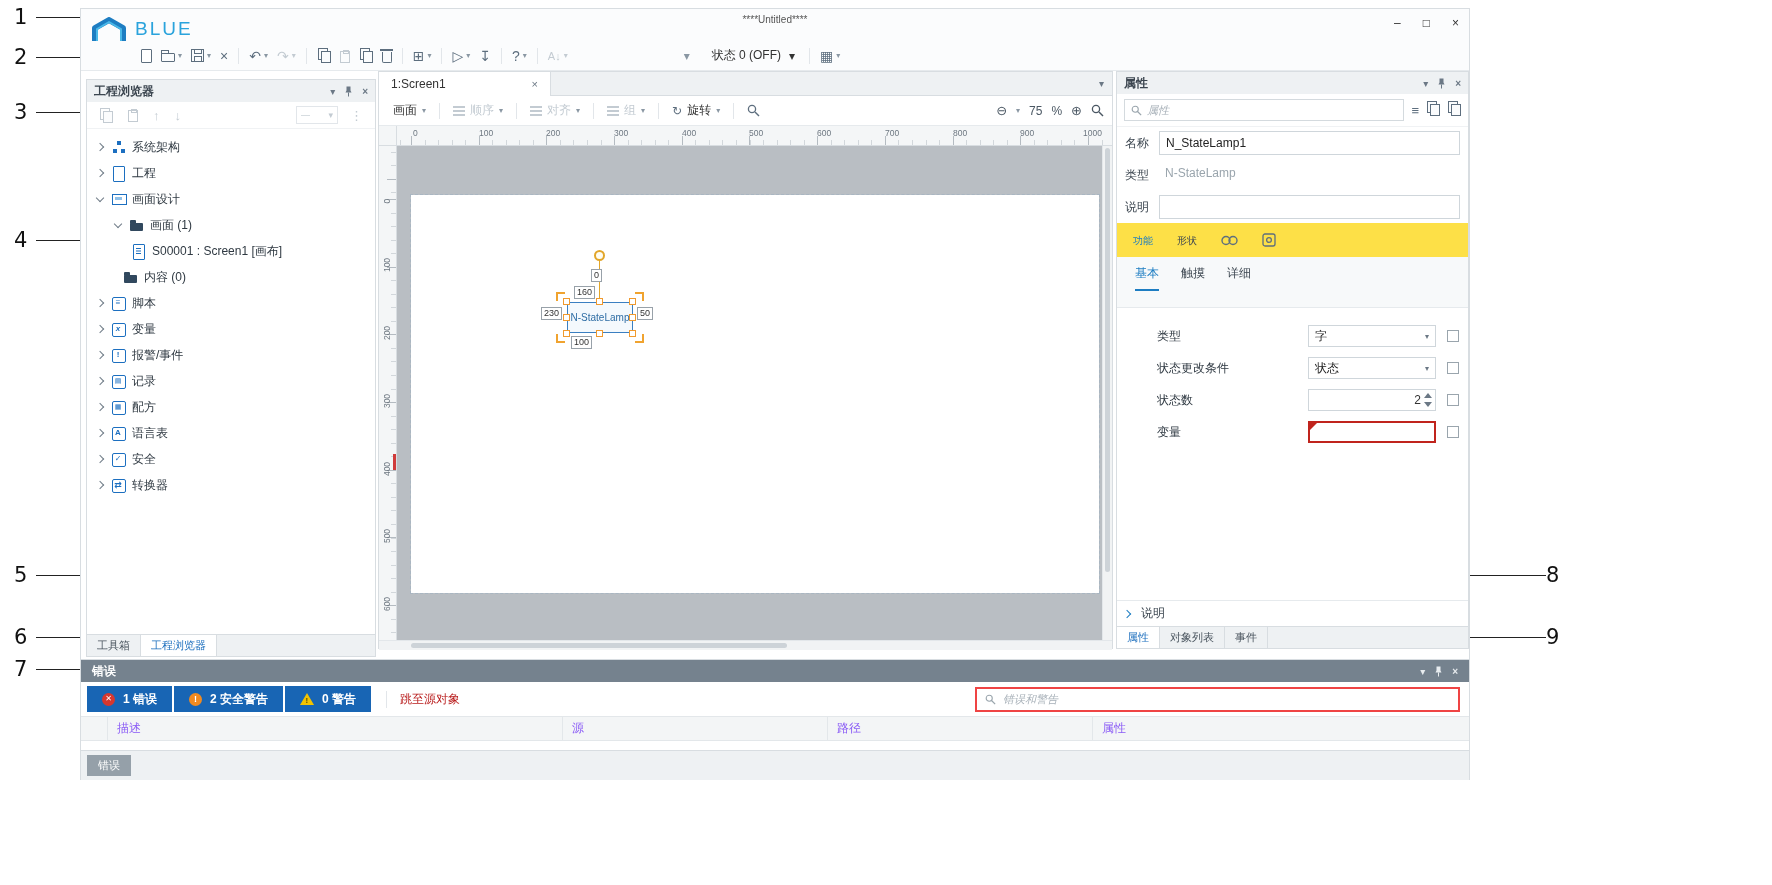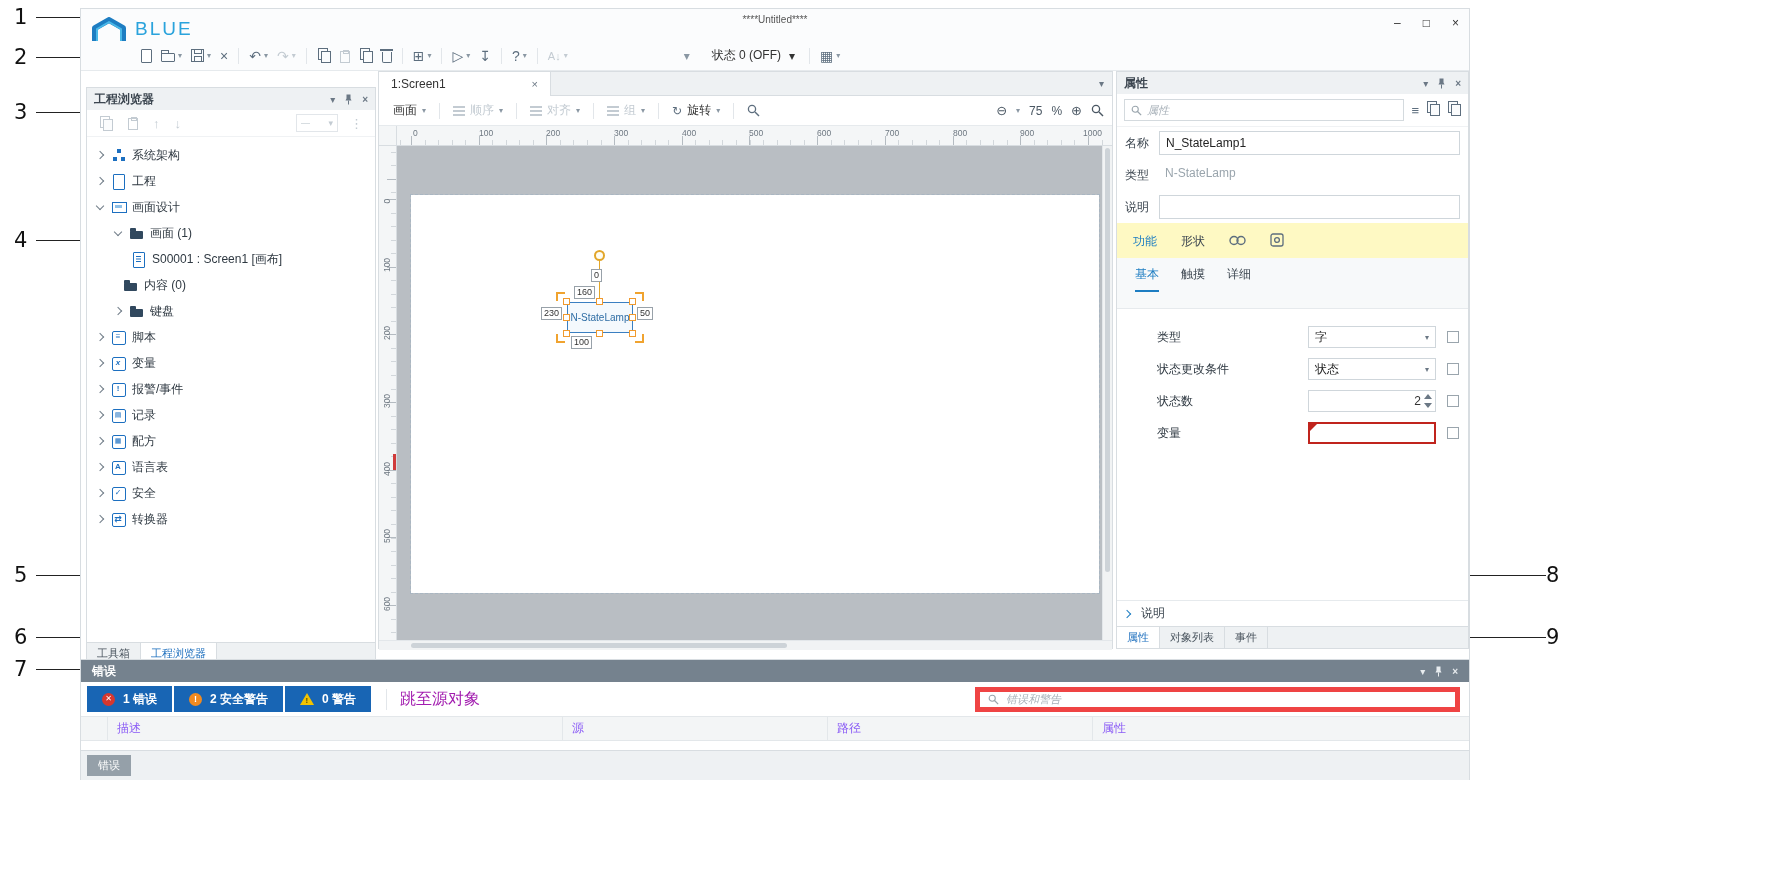--- a/index.html
+++ b/index.html
@@ -41,21 +41,21 @@
 .i-del{width:10px;height:11px;border:1.3px solid #5d6e7e;border-top:0;border-radius:0 0 2px 2px;position:relative;margin-top:4px}
 .i-del::before{content:"";position:absolute;left:-2.5px;top:-3px;width:13px;height:1.5px;background:#5d6e7e}
 
 
 .phead{height:22px;background:#eef1f3;display:flex;align-items:center;padding:0 7px;font-weight:bold;color:#3c4650;font-size:12px}
 .phead .sp{flex:1}
 .pi{color:#6b7885;font-size:10px;margin-left:9px;display:flex;align-items:center}
 .main{position:absolute;left:0;top:62px;right:0;height:578px}
 
 
-.lpanel{position:absolute;left:5px;top:16px;width:290px;height:578px;background:#fff;border:1px solid #d8dde1}
+.lpanel{position:absolute;left:5px;top:8px;width:290px;height:578px;background:#fff;border:1px solid #d8dde1}
 .ltools{height:27px;display:flex;align-items:center;gap:15px;padding:0 12px;color:#c3cbd2;border-bottom:1px solid #f0f2f4;font-size:13px}
 .ltools .right{margin-left:auto;display:flex;align-items:center;gap:12px}
 .mini-dd{width:42px;height:18px;border:1px solid #e2e6ea;display:flex;align-items:center;justify-content:space-between;padding:0 4px;color:#c3cbd2;font-size:9px}
 .tree{padding-top:5px}
 .trow{height:26px;display:flex;align-items:center;gap:6px;padding-left:8px;font-size:12px;color:#2f3942;cursor:default}
 .trow.lv1{padding-left:26px}
 .trow.lv2{padding-left:44px}
 .chev{width:10px;height:10px;display:flex;align-items:center;justify-content:center;flex:none}
 .chev-r::before{content:"";width:5px;height:5px;border-right:1.4px solid #707c88;border-bottom:1.4px solid #707c88;transform:rotate(-45deg)}
 .chev-d::before{content:"";width:5px;height:5px;border-right:1.4px solid #707c88;border-bottom:1.4px solid #707c88;transform:rotate(45deg);margin-top:-3px}
@@ -126,21 +126,21 @@
 .rpanel{position:absolute;left:1035px;top:0;width:353px;height:578px;border:1px solid #d8dde1;background:#fff}
 .rsearch{display:flex;align-items:center;gap:7px;padding:5px 7px;border-bottom:1px solid #f0f2f4}
 .search-box{flex:1;height:22px;border:1px solid #d4dade;display:flex;align-items:center;gap:5px;padding:0 6px}
 .search-box input{border:0;outline:0;flex:1;font-size:11px;color:#555;background:transparent;font-family:inherit}
 .search-box input::placeholder{color:#a7b0b8;font-style:italic}
 .sic{color:#5d6e7e;font-size:13px;display:flex;align-items:center}
 .fieldrow{display:flex;align-items:center;gap:8px;padding:4px 8px}
 .flabel{width:26px;color:#3c4650;font-size:12px;flex:none}
 .finput{flex:1;height:24px;border:1px solid #cfd6db;padding:0 6px;font-size:12px;color:#222;font-family:inherit;outline:none}
 .ftext{flex:1;height:24px;padding:3px 6px;font-size:12px;color:#9aa5ad}
-.rtabs{display:flex;align-items:center;gap:24px;padding:10px 4px 8px 16px;font-size:12px;color:#3c4650;background:#fef9c3}
+.rtabs{display:flex;align-items:center;gap:24px;padding:10px 4px 8px 16px;font-size:10px;color:#3c4650;background:#fde047}
 .rtab.active{color:#1d7dc2}
 .rsubtabs{display:flex;gap:22px;padding:8px 0 16px 18px;font-size:12px;color:#3c4650;background:#f7f9fa;border-bottom:1px solid #e6eaed}
 .rsub{padding-bottom:7px}
 .rsub.active{color:#1d7dc2;border-bottom:2px solid #1d7dc2}
 .formarea{padding:16px 9px 0 40px;display:flex;flex-direction:column;gap:8px}
 .frow{display:flex;align-items:center;height:24px}
 .frow .lab{flex:1;font-size:12px;color:#2f3942}
 .fselect{width:128px;height:22px;border:1px solid #cfd6db;display:flex;align-items:center;padding:0 6px;font-size:12px;color:#222}
 .fselect .dd{margin-left:auto;font-size:8px;color:#6b7885}
 .fspin{width:128px;height:22px;border:1px solid #cfd6db;display:flex;align-items:center;justify-content:flex-end;padding-right:14px;font-size:12px;position:relative}
@@ -158,22 +158,22 @@
 .epanel{position:absolute;left:0;top:650px;right:0;height:122px;background:#fff;border-top:1px solid #d8dde1}
 .ehead{height:22px;background:#75828e;color:#fff;display:flex;align-items:center;padding:0 11px;font-weight:bold;font-size:12px}
 .ehead .sp{flex:1}
 .ehead .pi{color:#e8ecef}
 .etools{height:34px;display:flex;align-items:center;padding:4px 6px;gap:2px;background:#fff}
 .ebtn{height:26px;background:#1865b4;color:#fff;display:flex;align-items:center;gap:8px;padding:0 15px;font-size:12px;font-weight:bold;cursor:default}
 .err-ic{width:13px;height:13px;border-radius:50%;background:#d6372e;color:#fff;font-size:8px;display:flex;align-items:center;justify-content:center;line-height:1}
 .sec-ic{width:13px;height:13px;border-radius:50%;background:#f28a1f;color:#fff;font-size:9px;display:flex;align-items:center;justify-content:center;line-height:1}
 .warn-ic{width:0;height:0;border-left:7px solid transparent;border-right:7px solid transparent;border-bottom:12px solid #f3c300;position:relative}
 .warn-ic::after{content:"!";position:absolute;left:-1.5px;top:3px;font-size:8px;color:#5a4a00;font-weight:bold}
-.ejump{color:#a21caf;margin-left:13px;padding-left:13px;border-left:1px solid #e2e6ea;font-size:16px}
-.esearch{margin-left:auto;width:485px;height:25px;border:5px solid #ef4444;display:flex;align-items:center;gap:7px;padding:0 8px;margin-right:3px}
+.ejump{color:#b91c1c;margin-left:13px;padding-left:13px;border-left:1px solid #e2e6ea;font-size:12px}
+.esearch{margin-left:auto;width:485px;height:25px;border:2px solid #ef4444;display:flex;align-items:center;gap:7px;padding:0 8px;margin-right:3px}
 .esearch input{border:0;outline:0;flex:1;font-size:11px;color:#555;background:transparent;font-family:inherit}
 .esearch input::placeholder{color:#a7b0b8;font-style:italic}
 .ethead{height:25px;background:#f3f5f6;border-top:1px solid #e3e7ea;border-bottom:1px solid #e3e7ea;display:flex;font-size:12px;color:#8b5cf6;align-items:center}
 .th{border-right:1px solid #e3e7ea;padding-left:9px;height:100%;display:flex;align-items:center}
 .th0{width:27px}.th1{width:455px}.th2{width:265px}.th3{width:265px}.th4{flex:1;border-right:0}
 .ebody{height:9px;background:#fff}
 .efoot{height:30px;background:#eef1f3;border-top:1px solid #d8dde1;display:flex;align-items:center;padding-left:6px}
 .echip{height:21px;background:#95a0a9;color:#fff;display:flex;align-items:center;padding:0 11px;font-size:11px}
 </style>
 </head>
@@ -343,25 +343,20 @@
               <span class="ti ti-folder"></span>
               <span>画面 (1)</span>
             </div>
           <div class="trow lv2">
               <span class="ti ti-page"></span>
               <span>S00001 : Screen1 [画布]</span>
             </div>
           <div class="trow lv1" style="padding-left:36px">
               <span class="ti ti-folder"></span>
               <span>内容 (0)</span>
-            </div>
-          <div class="trow lv1">
-              <span class="chev chev-r"></span>
-              <span class="ti ti-folder"></span>
-              <span>键盘</span>
             </div>
           <div class="trow">
               <span class="chev chev-r"></span>
               <span class="ti ti-box ti-glyph ti-script"></span>
               <span>脚本</span>
             </div>
           <div class="trow">
               <span class="chev chev-r"></span>
               <span class="ti ti-box ti-glyph ti-var"></span>
               <span>变量</span>

